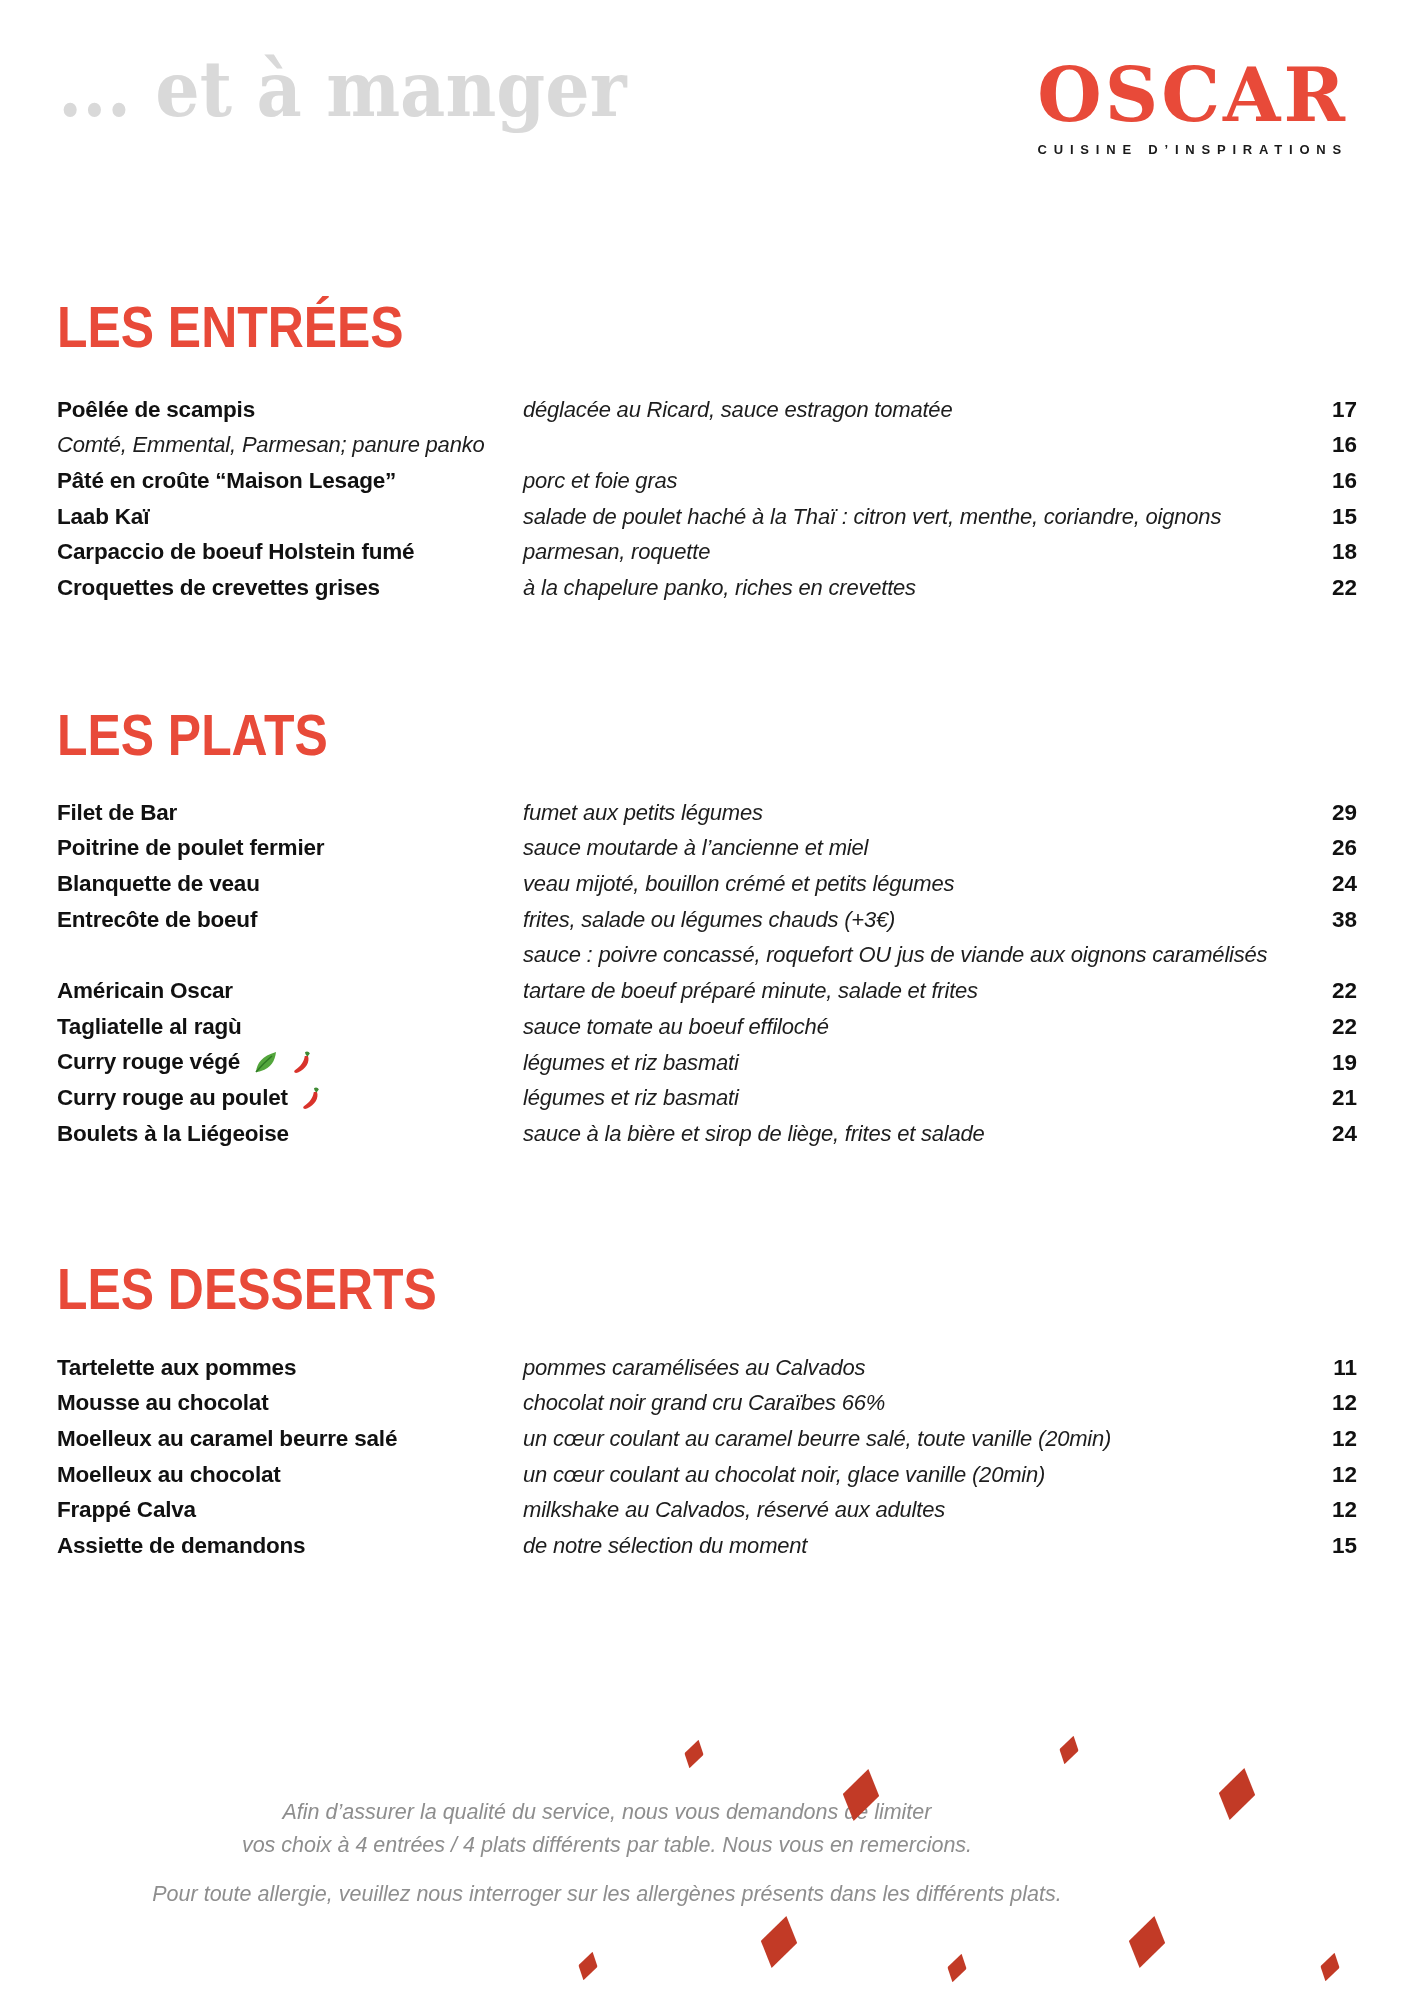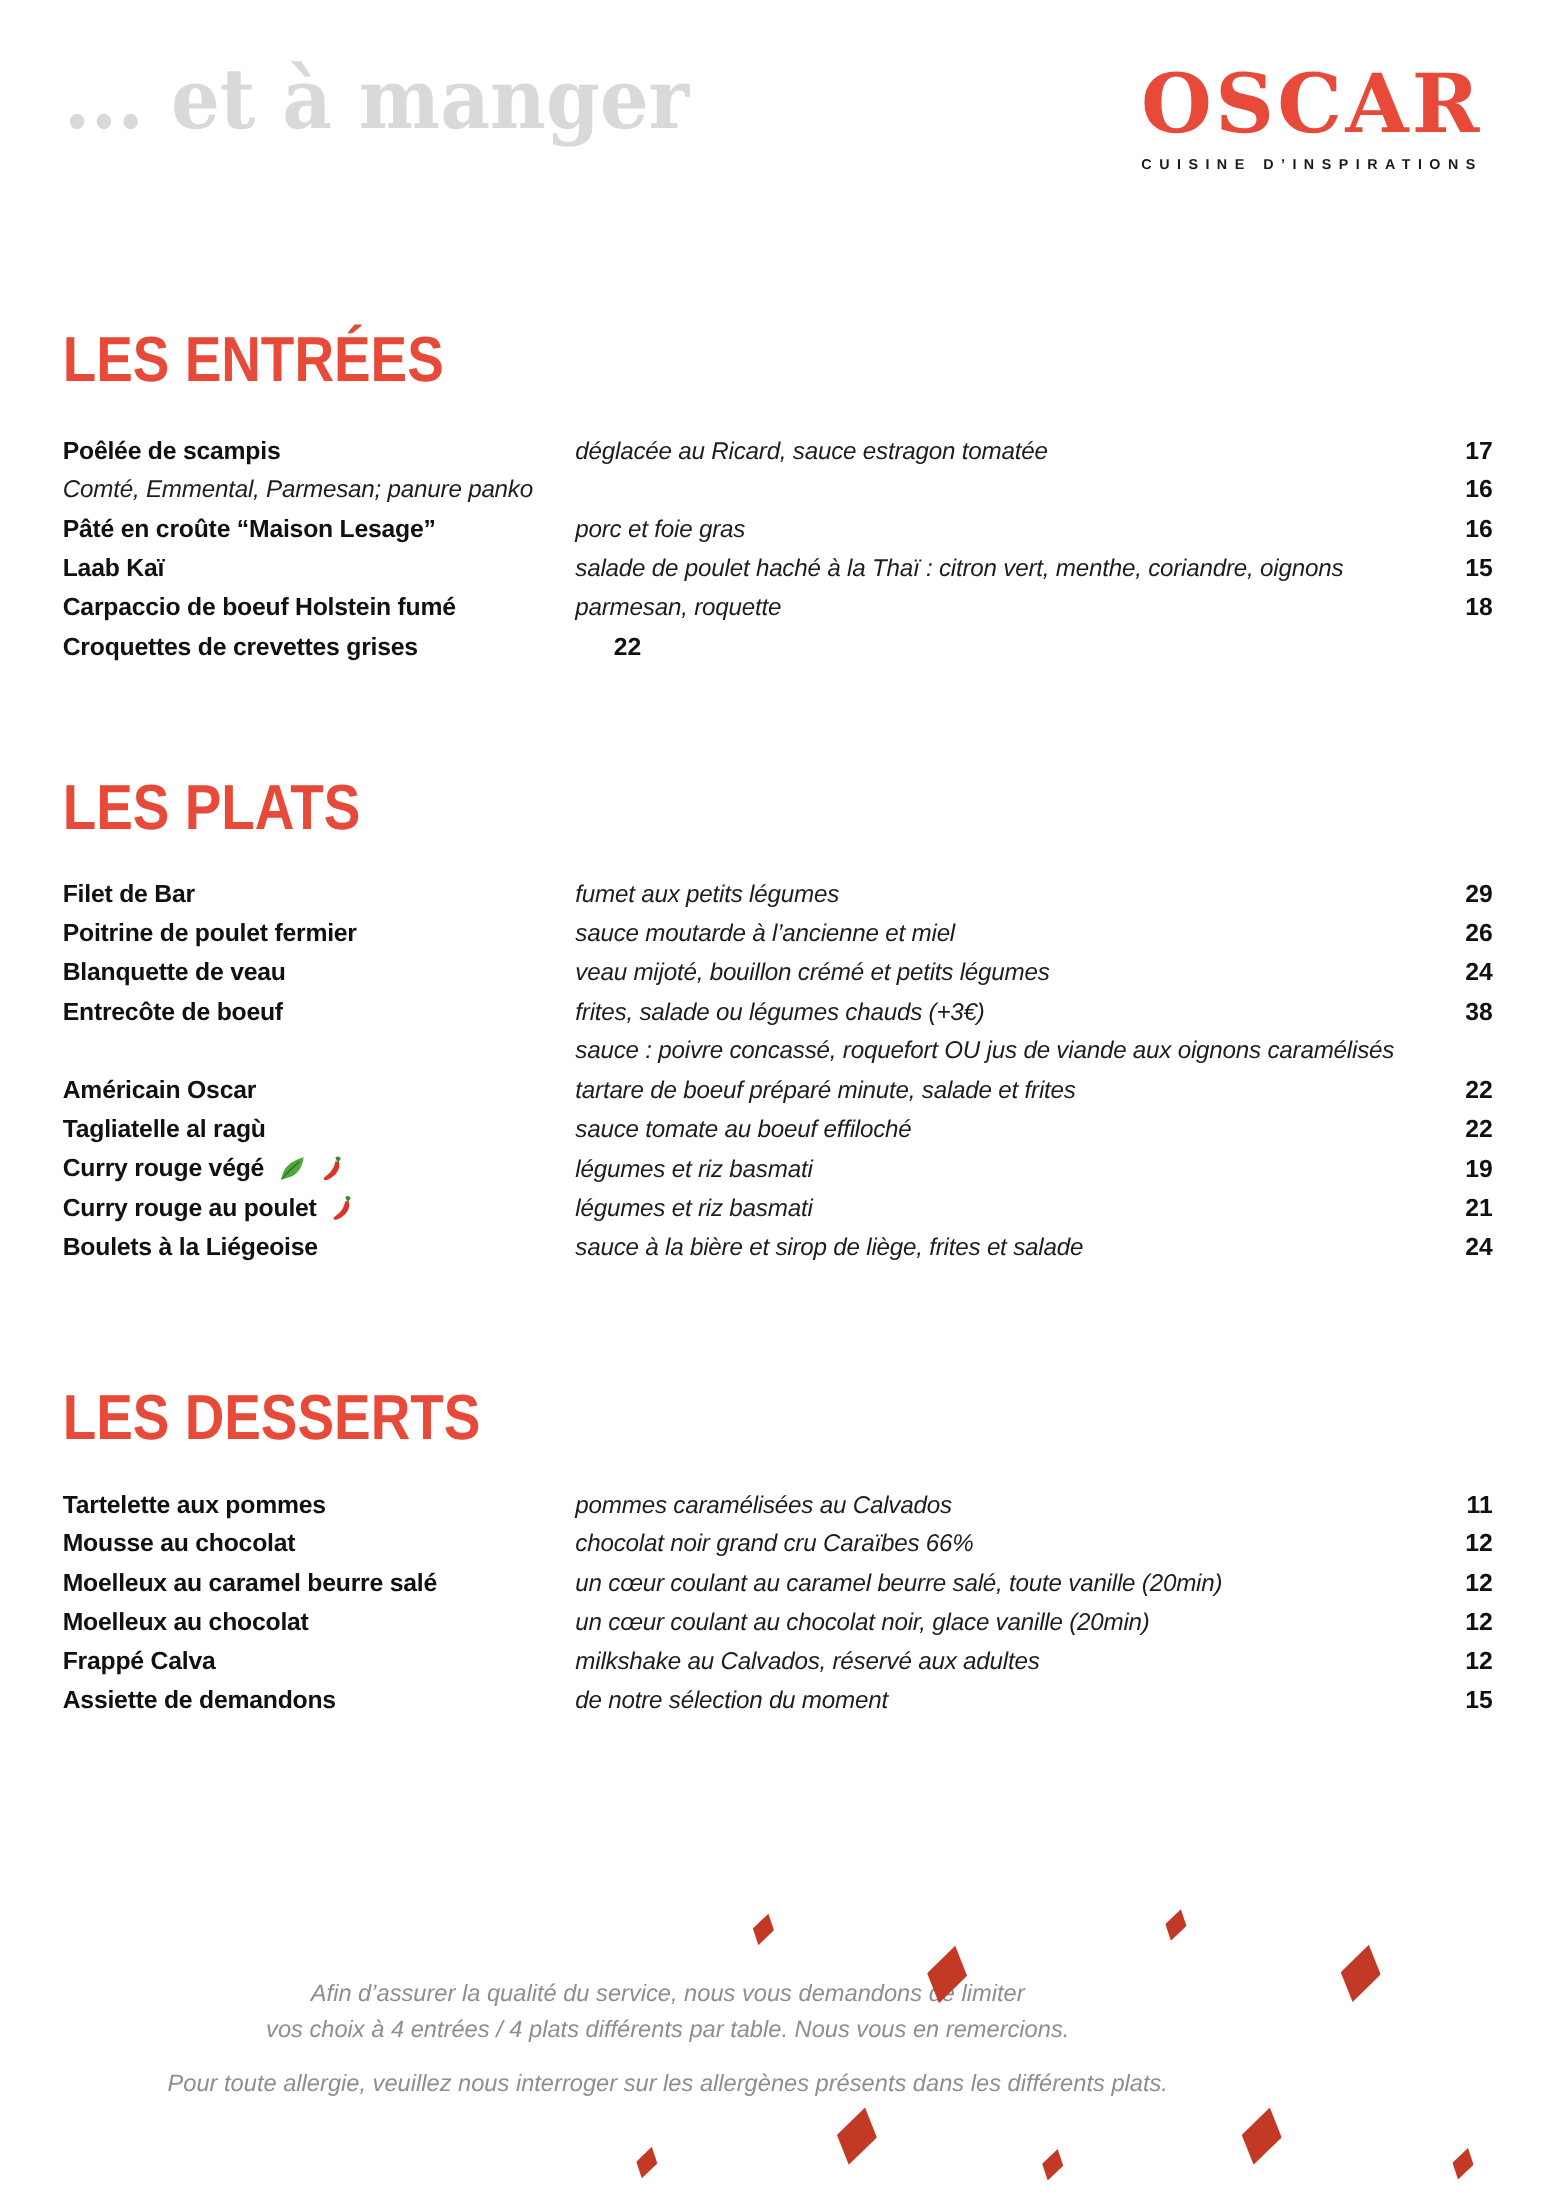--- a/index.html
+++ b/index.html
@@ -131,20 +131,21 @@
           <span class="item-name">
             <span class="nm-text">Carpaccio de boeuf Holstein fumé</span>
           </span>
           <span class="item-desc">parmesan, roquette</span>
           <span class="item-price">18</span>
         </div>
         <div class="row">
           <span class="item-name">
             <span class="nm-text">Croquettes de crevettes grises</span>
           </span>
+          <span class="item-desc">à la chapelure panko, riches en crevettes</span>
           <span class="item-price">22</span>
         </div>
       </div>
   </section>
 
   <section class="menu-section sec-plats">
     <h2>LES PLATS</h2>
     <div class="rows">
         <div class="row">
           <span class="item-name">

